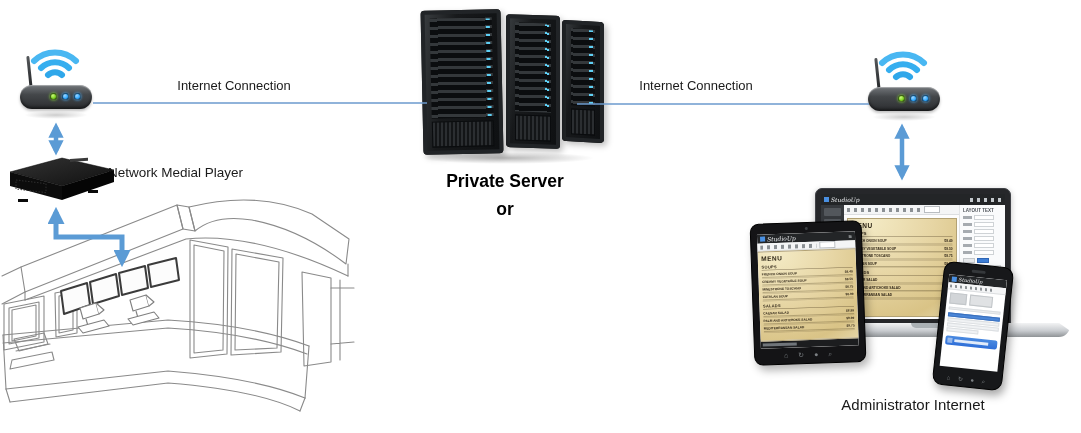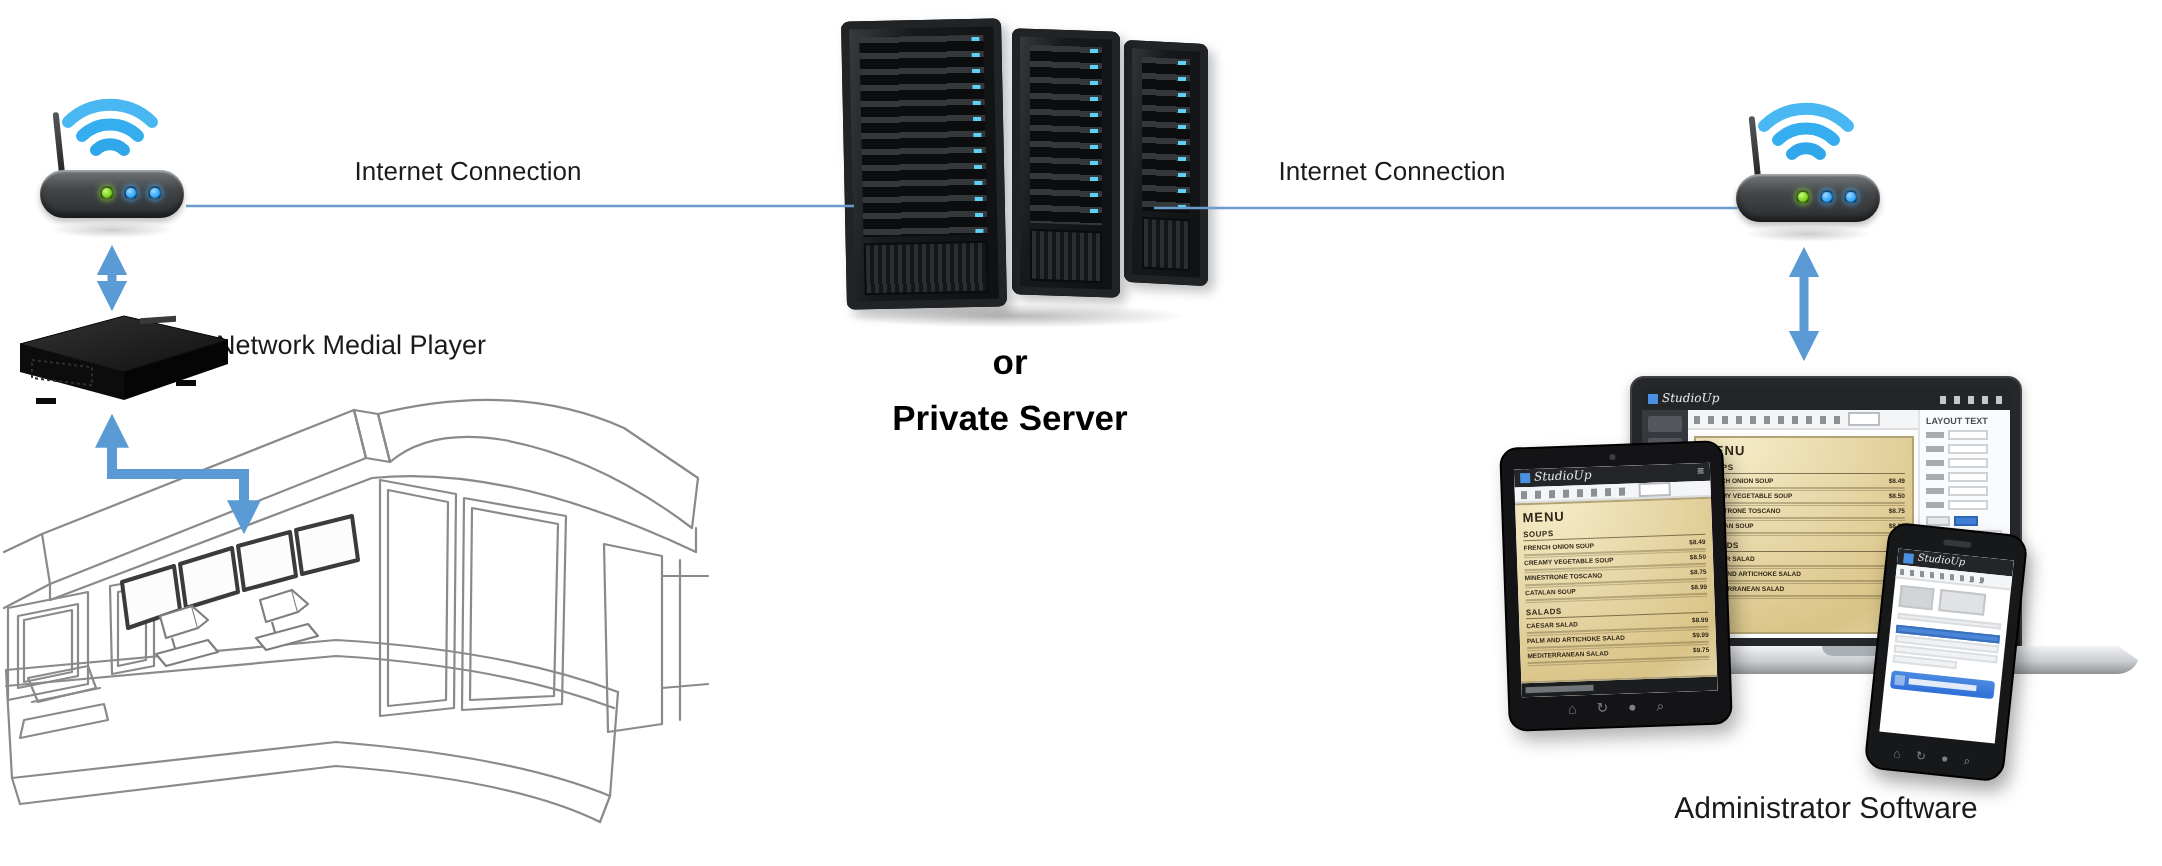--- a/index.html
+++ b/index.html
@@ -281,25 +281,25 @@
       <path d="M130,108 L146,103 L149,114 L133,119 Z"></path>
         <path d="M136,119 L138,126"></path>
       <path d="M128,127 L154,120 L159,126 L133,133 Z"></path>
         <path d="M146,103 L154,110 L149,114"></path>
     </g>
   </svg>
 
   <div class="cap cap-inet-left">Internet Connection</div>
   <div class="cap cap-inet-right">Internet Connection</div>
   <div class="cap cap-server">
+    <div>Private Server</div>
     <div>or</div>
-    <div>Private Server</div>
   </div>
   <div class="cap cap-media">Network Medial Player</div>
-  <div class="cap cap-admin">Administrator Software</div>
+  <div class="cap cap-admin">Administrator Internet</div>
 
   <div class="laptop" style="z-index:2;">
     <div class="laptop-screen">
       <div class="app">
         <div class="app-titlebar">
           <span class="app-logo"></span>
           <span class="app-name">StudioUp</span>
           <span class="tb-icons"></span>
         </div>
         <div class="app-body">

